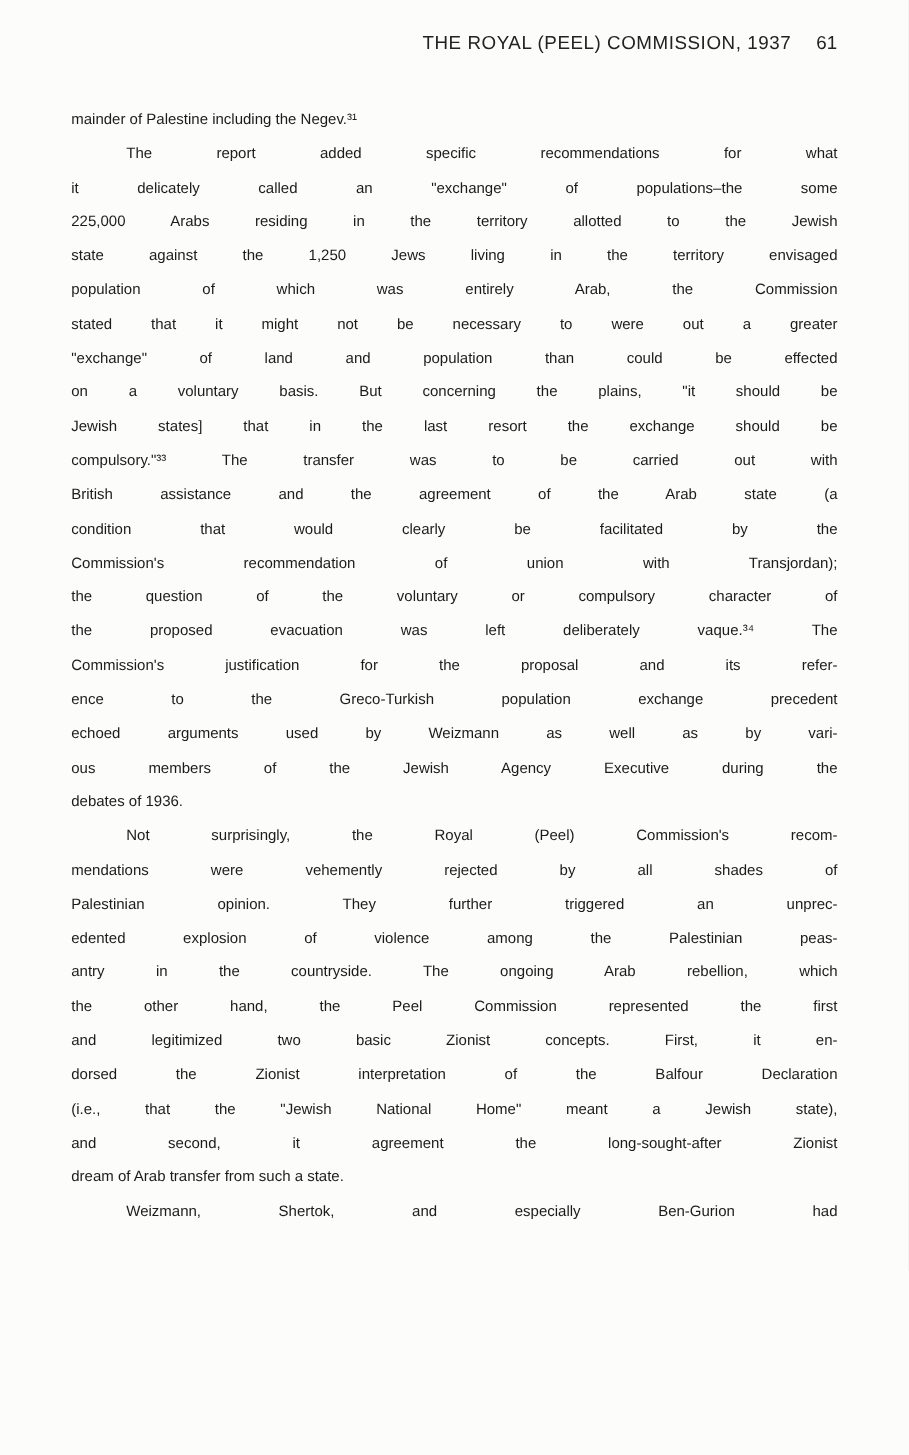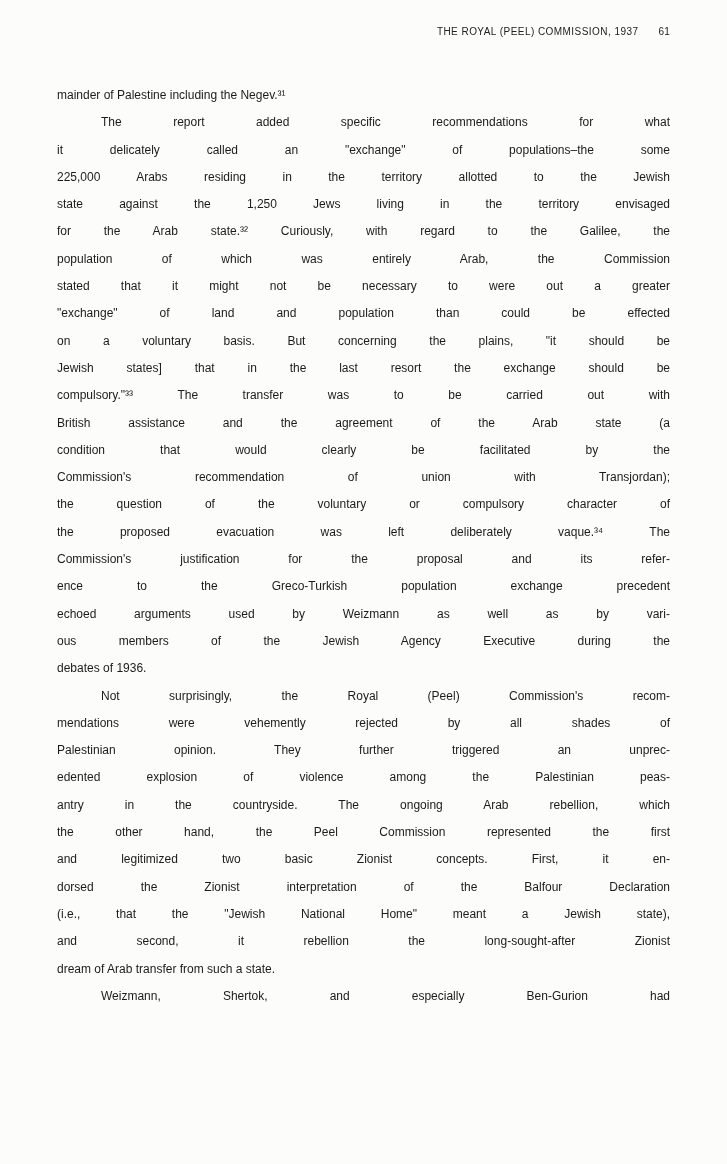--- a/index.html
+++ b/index.html
@@ -19,21 +19,21 @@
   }
   .running-header {
     position: absolute;
     top: 26px;
     left: 57px;
     width: 613px;
     display: flex;
     justify-content: flex-end;
     align-items: baseline;
     gap: 20px;
-    font-size: 10px;
+    font-size: 15px;
     letter-spacing: 0.45px;
     color: #222;
   }
   .running-header .page-number {
     letter-spacing: 0.2px;
   }
   .page-body {
     position: absolute;
     top: 82px;
     left: 57px;
@@ -69,21 +69,20 @@
   <div class="page-body">
 
     <div class="paragraph">
         <div class="text-line para-end">mainder of Palestine including the Negev.³¹</div>
       </div>
     <div class="paragraph">
         <div class="text-line indent">The report added specific recommendations for what</div>
         <div class="text-line">it delicately called an "exchange" of populations–the some</div>
         <div class="text-line">225,000 Arabs residing in the territory allotted to the Jewish</div>
         <div class="text-line">state against the 1,250 Jews living in the territory envisaged</div>
-        <div class="text-line">for the Arab state.³² Curiously, with regard to the Galilee, the</div>
         <div class="text-line">population of which was entirely Arab, the Commission</div>
         <div class="text-line">stated that it might not be necessary to were out a greater</div>
         <div class="text-line">"exchange" of land and population than could be effected</div>
         <div class="text-line">on a voluntary basis. But concerning the plains, "it should be</div>
         <div class="text-line">Jewish states] that in the last resort the exchange should be</div>
         <div class="text-line">compulsory."³³  The transfer was to be carried out with</div>
         <div class="text-line">British assistance and the agreement of the Arab state (a</div>
         <div class="text-line">condition that would clearly be facilitated by the</div>
         <div class="text-line">Commission's recommendation of union with Transjordan);</div>
         <div class="text-line">the question of the voluntary or compulsory character of</div>
@@ -97,20 +96,20 @@
     <div class="paragraph">
         <div class="text-line indent">Not surprisingly, the Royal (Peel) Commission's recom-</div>
         <div class="text-line">mendations were vehemently rejected by all shades of</div>
         <div class="text-line">Palestinian opinion.  They further triggered an unprec-</div>
         <div class="text-line">edented explosion of violence among the Palestinian peas-</div>
         <div class="text-line">antry in the countryside. The ongoing Arab rebellion, which</div>
         <div class="text-line">the other hand, the Peel Commission represented the first</div>
         <div class="text-line">and legitimized two basic Zionist concepts.  First, it en-</div>
         <div class="text-line">dorsed the Zionist interpretation of the Balfour Declaration</div>
         <div class="text-line">(i.e., that the "Jewish National Home" meant a Jewish state),</div>
-        <div class="text-line">and second, it rebellion the long-sought-after Zionist</div>
+        <div class="text-line">and second, it agreement the long-sought-after Zionist</div>
         <div class="text-line para-end">dream of Arab transfer from such a state.</div>
       </div>
     <div class="paragraph">
         <div class="text-line indent">Weizmann, Shertok, and especially Ben-Gurion had</div>
       </div>
   </div>
 </div>
 
 </body></html>

